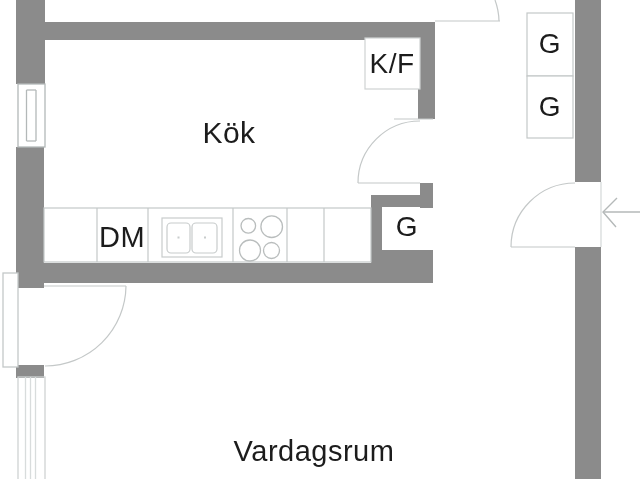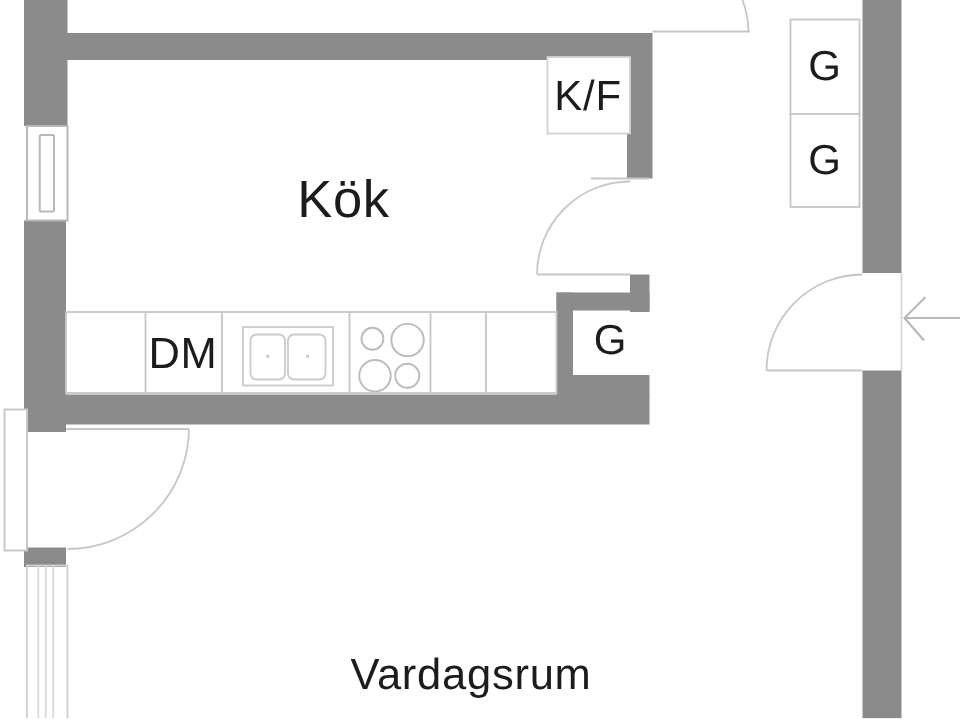--- a/index.html
+++ b/index.html
@@ -13,21 +13,21 @@
   .wall{position:absolute;background:#8b8b8b;}
   .lines{position:absolute;left:0;top:0;}
   .label{
     position:absolute;
     transform:translate(-50%,-50%);
     color:#1c1c1c;
     white-space:nowrap;
     line-height:1;
     letter-spacing:0.5px;
   }
-  .lbl-kok{font-size:35px;}
+  .lbl-kok{font-size:30px;}
   .lbl-vardagsrum{font-size:29px;}
   .lbl-kf{font-size:28px;}
   .lbl-dm{font-size:29px;}
   .lbl-g{font-size:28px;}
 </style>
 </head>
 <body>
 
 <div class="plan">
 

